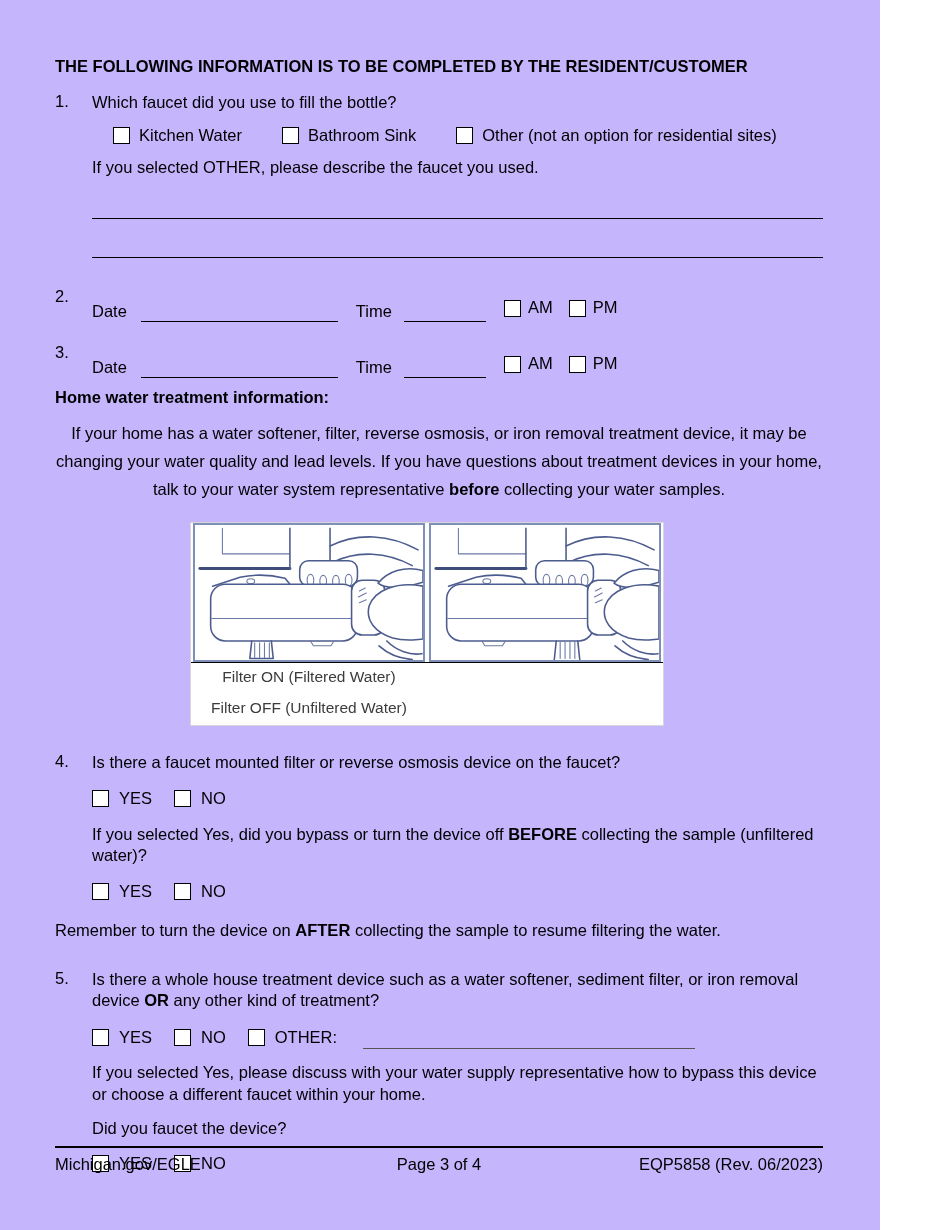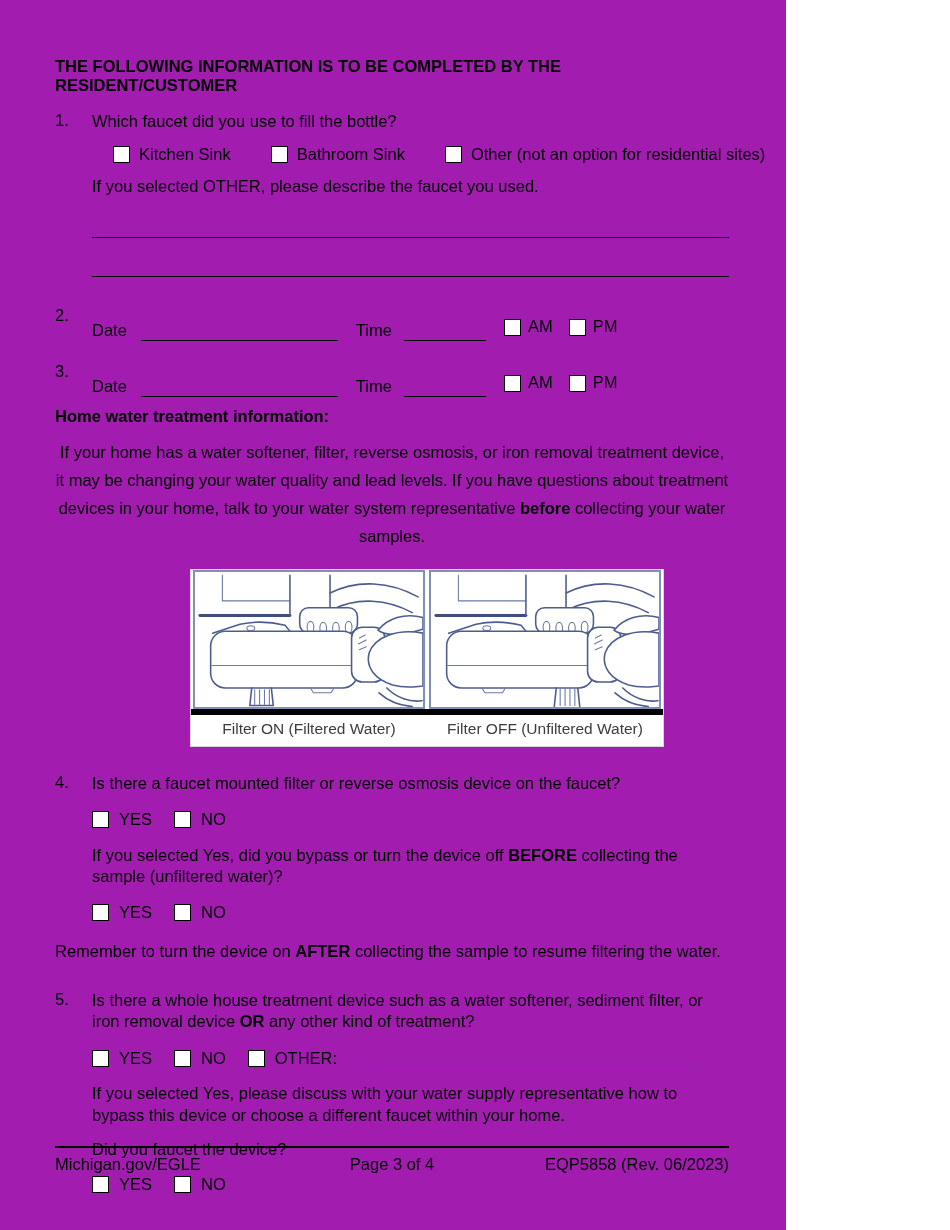--- a/index.html
+++ b/index.html
@@ -1,18 +1,18 @@
 <!DOCTYPE html>
 <html><head>
 <meta charset="utf-8">
 <style>
   * { box-sizing: border-box; }
   html,body { margin:0; padding:0; background:#fff; }
   .page {
-    position:relative; width:786px; height:1230px; background:#a21caf;
+    position:relative; width:880px; height:1230px; background:#c4b5fd;
     font-family:"Liberation Sans", sans-serif; font-size:16.5px; color:#000;
     padding:57px 57px 0 55px; overflow:hidden;
   }
   .title { font-size:16.5px; font-weight:bold; margin:0 0 16px 0; }
   .q { display:flex; margin-top:0; }
   .qnum { width:37px; flex:none; }
   .qbody { flex:1; }
   .qtext { line-height:21.5px; }
   .cb {
     display:inline-block; width:17px; height:17px; border:1.8px solid #000;
@@ -34,21 +34,21 @@
   .ampm { display:flex; align-items:flex-end; margin-right:16px; }
   .ampm .cb { margin-right:7px; }
   .sec-heading { font-weight:bold; margin-top:10px; }
   .bodytext { margin-top:12px; line-height:28px; max-width:840px;text-align:center; }
   
   .figure { margin:19px 0 0 135px; width:474px; border:1px solid #d7d7d7; background:#fdfdfd; }
   .fig-title { font-weight:bold; font-size:15.5px; padding:6px 0 5px 8px; color:#111; background:#fff; }
   .panels { display:flex; gap:4px; padding:0 2px; }
   .panel { width:232px; height:139px; border:2px solid #7e90b8; background:#fff; }
   .panel svg { display:block; width:100%; height:100%; }
-  .captions { display:flex; background:#fff; border-top:6px solid #000000; }
+  .captions { display:flex; background:#fff; border-top:1px solid #000000;flex-direction:column; }
   .caption { width:50%; text-align:center; padding:5px 0 8px 0; font-size:15.5px; color:#3c3c3c; }
   .q4 { margin-top:26px; }
   .ynrow { display:flex; align-items:center; margin-top:13px; height:24px; }
   .ynrow .cb { margin-right:10px; }
   .ynrow .ynlabel { margin-right:22px; }
   .followup { margin-top:13px; line-height:21.7px; max-width:775px; }
   .note { margin-top:16px; line-height:21.7px; }
   .q5 { margin-top:27px; }
   .q5text { line-height:21.7px; max-width:810px; }
   .otherline { border-bottom:1.6px solid #555; width:332px; height:18px; align-self:flex-end; margin-left:10px; }
@@ -73,21 +73,21 @@
 
   <h1 class="title">THE FOLLOWING INFORMATION IS TO BE COMPLETED BY THE RESIDENT/CUSTOMER</h1>
 
   <div class="q">
     <div class="qnum">1.</div>
     <div class="qbody">
       <div class="qtext">Which faucet did you use to fill the bottle?</div>
       <div class="optrow">
         <span class="opt">
           <span class="cb"></span>
-          <span>Kitchen Sink</span>
+          <span>Kitchen Water</span>
         </span>
         <span class="opt">
           <span class="cb"></span>
           <span>Bathroom Sink</span>
         </span>
         <span class="opt">
           <span class="cb"></span>
           <span>Other (not an option for residential sites)</span>
         </span>
       </div>

